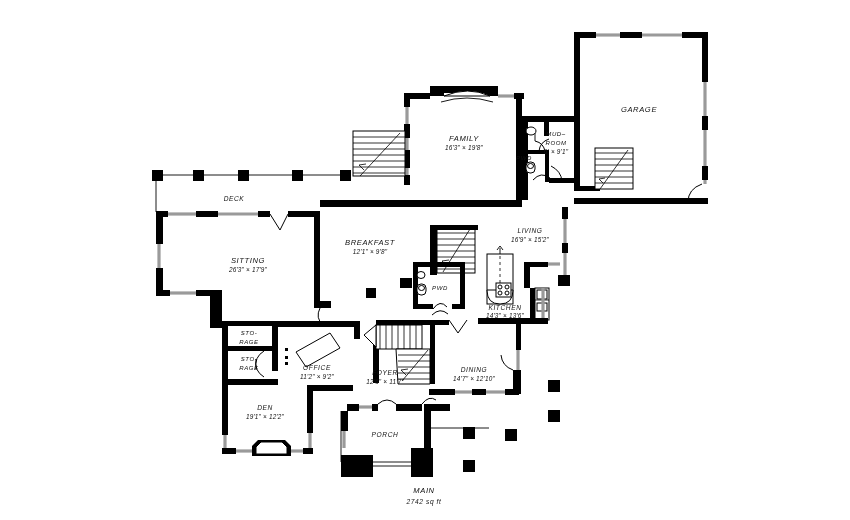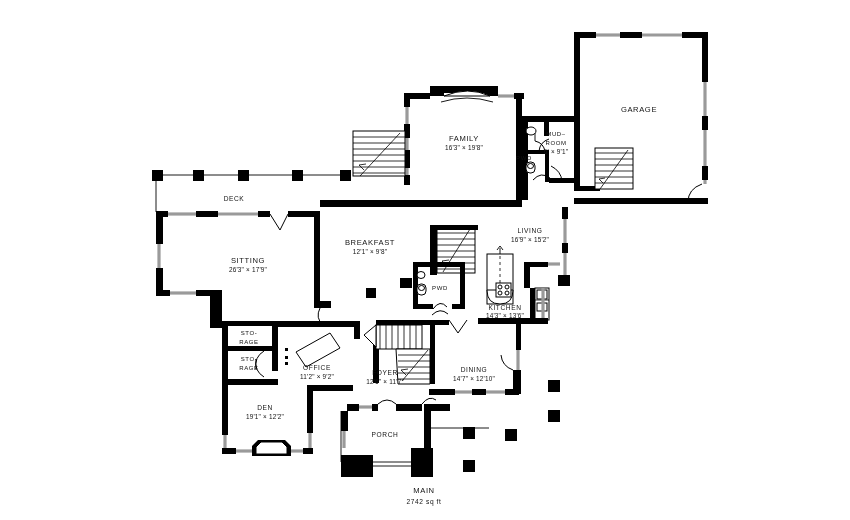--- a/index.html
+++ b/index.html
@@ -13,20 +13,21 @@
     font-family: "Liberation Sans", sans-serif;
     overflow: hidden;
     position: relative;
   }
   #floorplan-root {
     position: absolute;
     left: 0; top: 0;
     width: 850px;
     height: 452px;
     background: #ffffff;
+    font-style: italic;
   }
   svg#plan {
     display: block;
     width: 850px;
     height: 520px;
   }
   .wall        { fill: #000000; }
   .thinline    { stroke: #000000; stroke-width: 0.9; fill: none; }
   .glassline   { stroke: #9a9a9a; stroke-width: 3.2; fill: none; }
   .glassline-v { stroke: #9a9a9a; stroke-width: 3.2; fill: none; }

